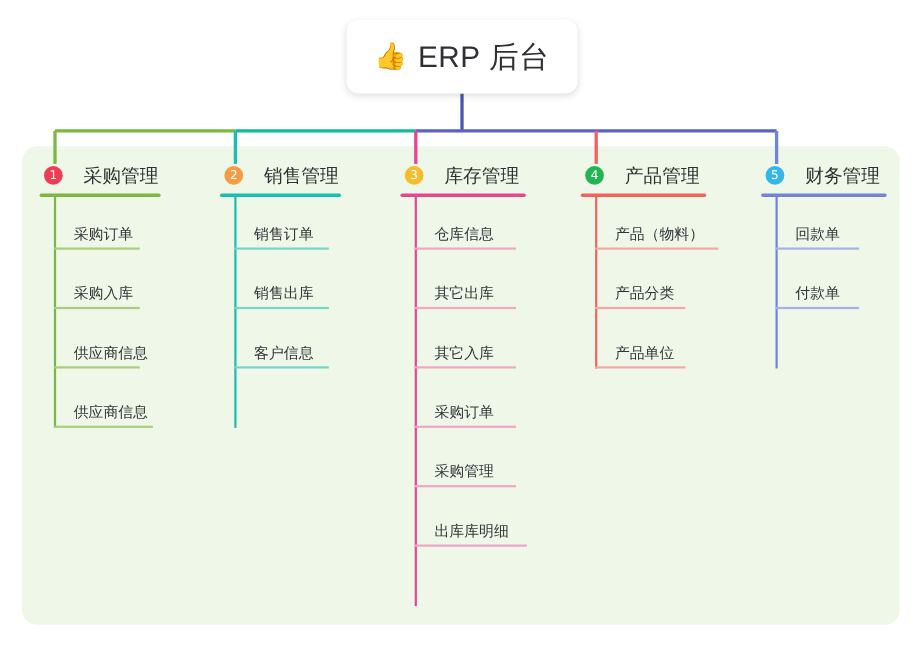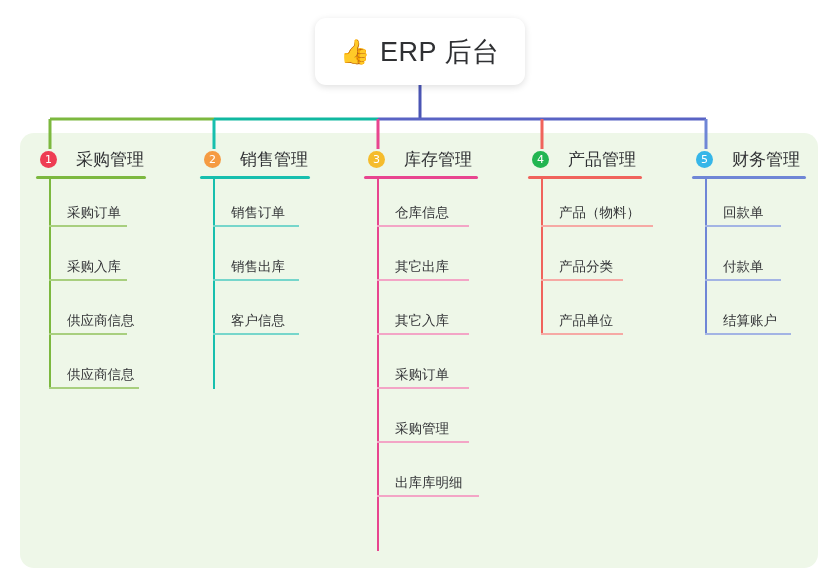--- a/index.html
+++ b/index.html
@@ -277,20 +277,16 @@
         <div class="leaves">
           <div class="spine" style="background: rgb(111, 134, 214); height: 156px;"></div>
           <div class="leaf">
             <span class="leaf-text">回款单</span>
             <div class="leaf-rule" style="width: 76px; background: rgb(163, 180, 228);"></div>
           </div>
           <div class="leaf">
             <span class="leaf-text">付款单</span>
             <div class="leaf-rule" style="width: 76px; background: rgb(163, 180, 228);"></div>
           </div>
-          <div class="leaf">
-            <span class="leaf-text">结算账户</span>
-            <div class="leaf-rule" style="width: 86px; background: rgb(163, 180, 228);"></div>
-          </div>
         </div>
       </div>
     </div>
 </div>
 
 </body></html>

